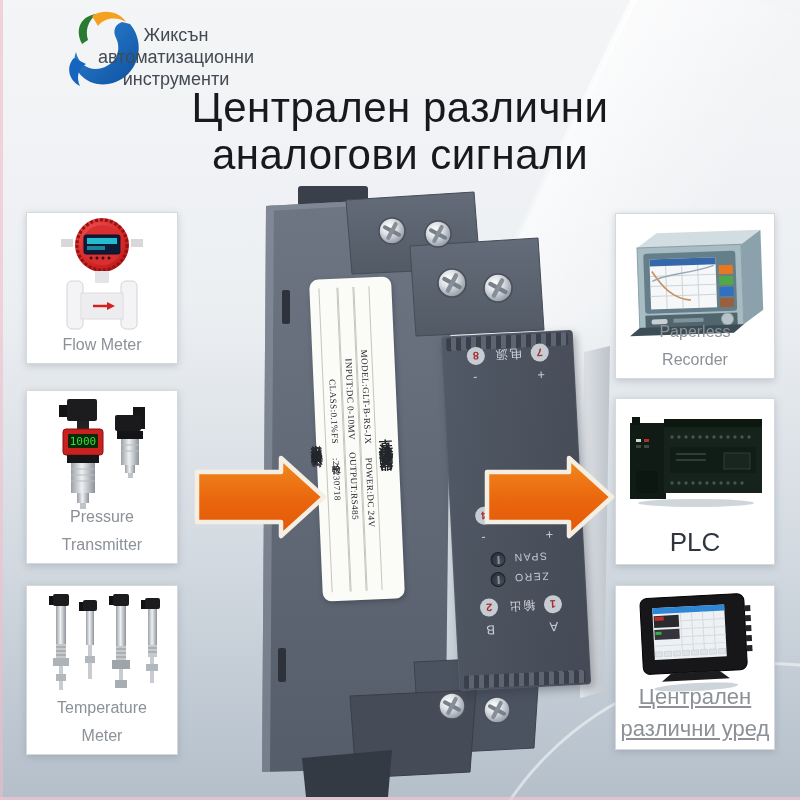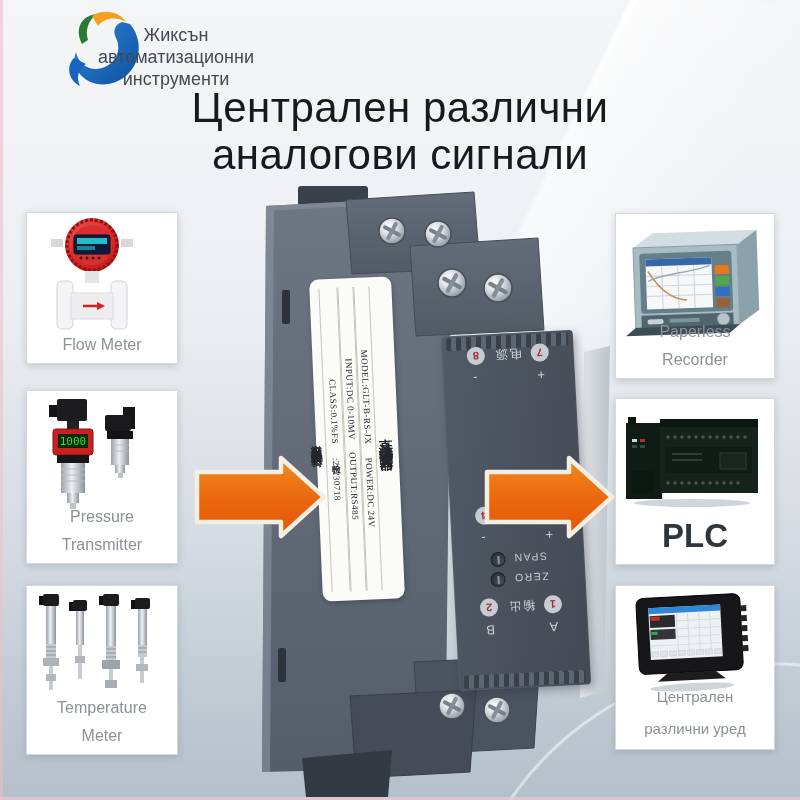--- a/index.html
+++ b/index.html
@@ -21,26 +21,26 @@
   .edge-bottom{position:absolute;left:0;bottom:0;width:100%;height:3px;background:rgba(238,198,208,.75);}
   
   .logo{left:52px;top:8px;width:96px;height:84px;}
   .brand{left:96px;top:24px;width:160px;text-align:center;color:#434a52;
     font-size:18px;line-height:22px;}
   .title{left:0;top:84px;width:800px;text-align:center;color:#17191c;
     font-size:42px;line-height:47px;font-weight:500;letter-spacing:.5px;}
   
   .card{position:absolute;background:#ffffff;border:1px solid #d6d9dc;
     box-shadow:0 2px 7px rgba(96,108,124,.28);}
-  .card-img{position:absolute;left:0;top:2px;width:100%;display:flex;justify-content:flex-start;}
+  .card-img{position:absolute;left:0;top:2px;width:100%;display:flex;justify-content:center;}
   .card-label{position:absolute;left:0;bottom:8px;width:100%;text-align:center;
     color:#8b9197;font-size:16px;line-height:21px;}
   .card-label span{display:block;margin-top:7px;}
-  .card-label.big{color:#2f353c;font-size:33px;line-height:36px;bottom:10px;font-weight:700;}
-  .card-label.mid{font-size:15px;line-height:25px;}
+  .card-label.big{color:#2f353c;font-size:26px;line-height:36px;bottom:4px;font-weight:400;}
+  .card-label.mid{font-size:22px;line-height:25px;text-decoration:underline;}
   
   .nameplate{left:316px;top:278px;width:82px;height:322px;background:#fbfbf7;
     border-radius:9px;transform:rotate(-2.5deg);
     box-shadow:1px 2px 5px rgba(45,52,64,.45);padding:9px 2px;box-sizing:border-box;z-index:4;}
   .np-flow{writing-mode:vertical-rl;height:100%;width:100%;text-align:center;color:#23262b;}
   .np-col{height:100%;padding:0 1px;}
   .np-upright{text-orientation:upright;}
   .np-big{font-size:14px;letter-spacing:3px;font-weight:600;}
   .np-big2{font-size:12px;letter-spacing:1px;font-weight:500;}
   .np-small{font-size:9px;font-family:"Liberation Serif","DejaVu Serif",serif;

